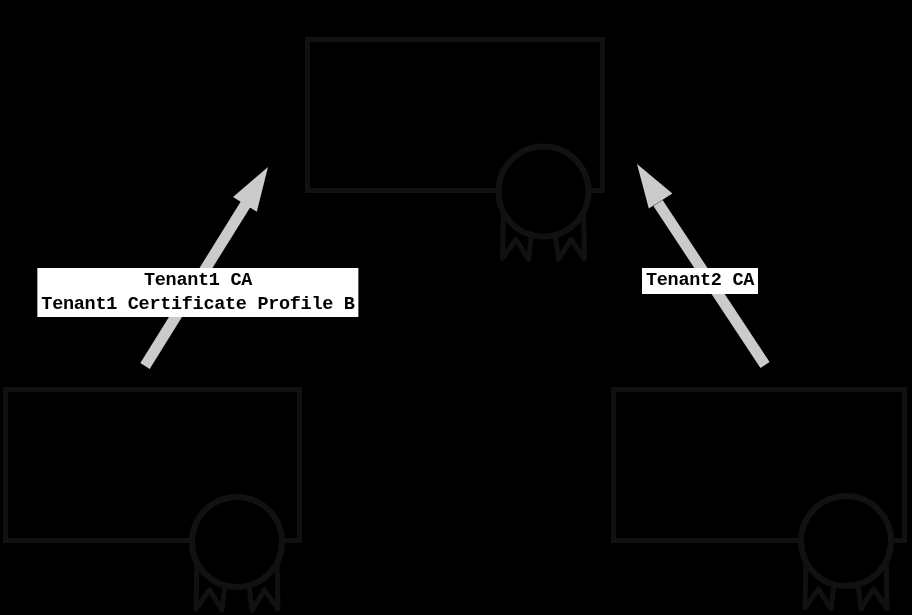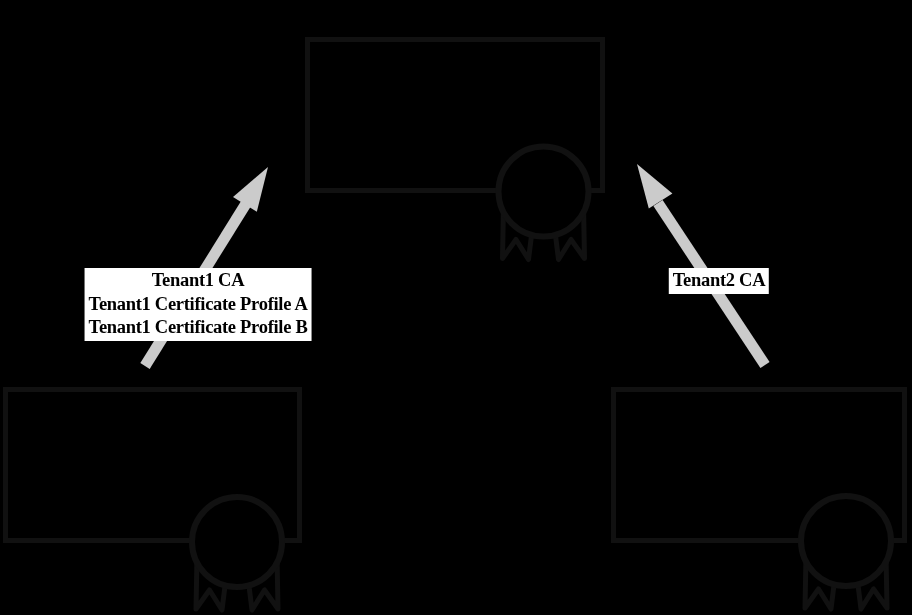--- a/index.html
+++ b/index.html
@@ -1,21 +1,21 @@
 <!DOCTYPE html>
 <html><head>
 <meta charset="utf-8">
 <style>
   html,body{margin:0;padding:0;background:#000;}
   #stage{
     position:relative;
     width:912px;height:615px;
     background:#000000;
     overflow:hidden;
-    font-family:Liberation Serif, serif;
+    font-family:Liberation Mono, monospace;
   }
   #stage svg{position:absolute;left:0;top:0;}
   .shape{fill:#000000;stroke:#111111;}
   .box{stroke-width:5;}
   .seal-circle{stroke-width:6;}
   .seal-ribbon{stroke-width:5;stroke-linejoin:round;}
   .arrow-shaft{stroke:#cbcbcb;stroke-width:11;}
   .arrow-head{fill:#cbcbcb;}
   .tenant-label{
     position:absolute;
@@ -61,21 +61,20 @@
     </g>
 
     <g>
       <line class="arrow-shaft" x1="765" y1="365" x2="658" y2="203"></line>
       <polygon class="arrow-head" points="637,164 672.4,193.6 648.8,208.6"></polygon>
     </g>
   </svg>
 
   <div class="tenant-label" style="left:198px;top:268px">
     <div class="label-line">Tenant1 CA</div>
-    <div class="label-line">Tenant1 Certificate Profile A</div>
     <div class="label-line">Tenant1 Certificate Profile B</div>
   </div>
 
-  <div class="tenant-label" style="left:719px;top:268px">
+  <div class="tenant-label" style="left:700px;top:268px">
     <div class="label-line">Tenant2 CA</div>
   </div>
 
 </div>
 
 </body></html>

